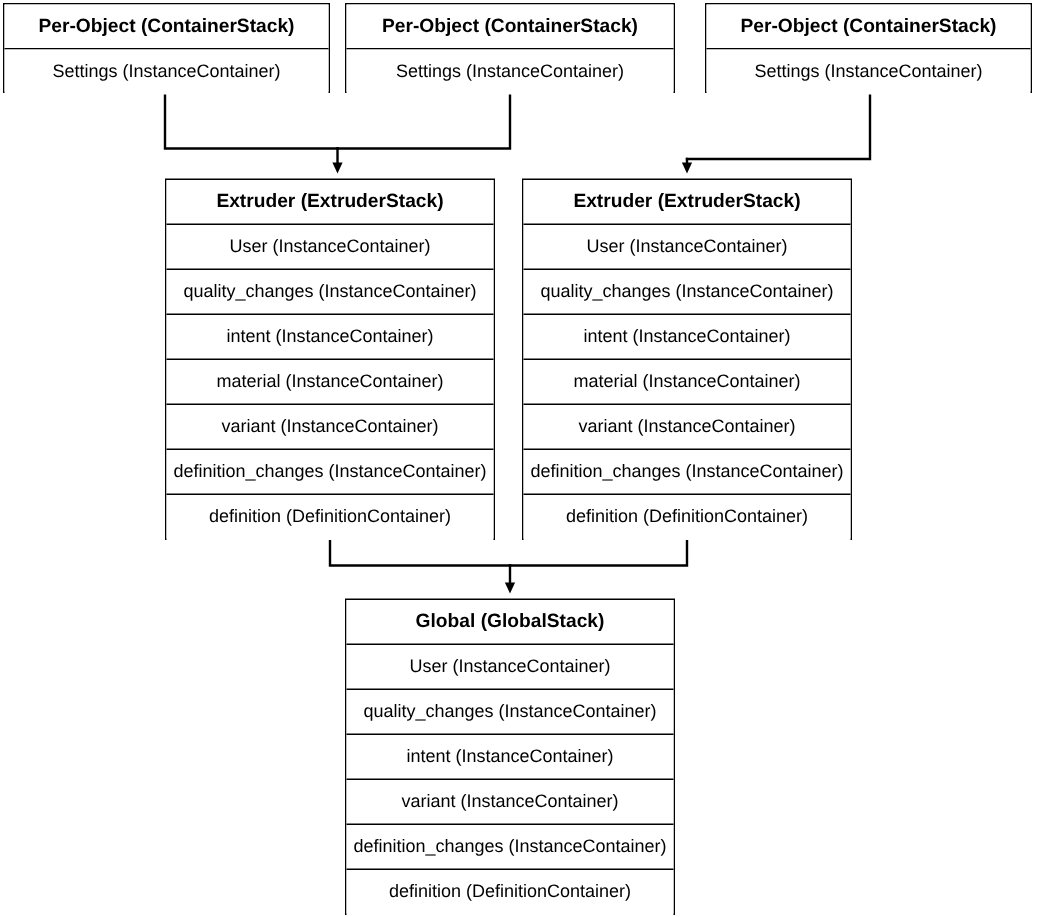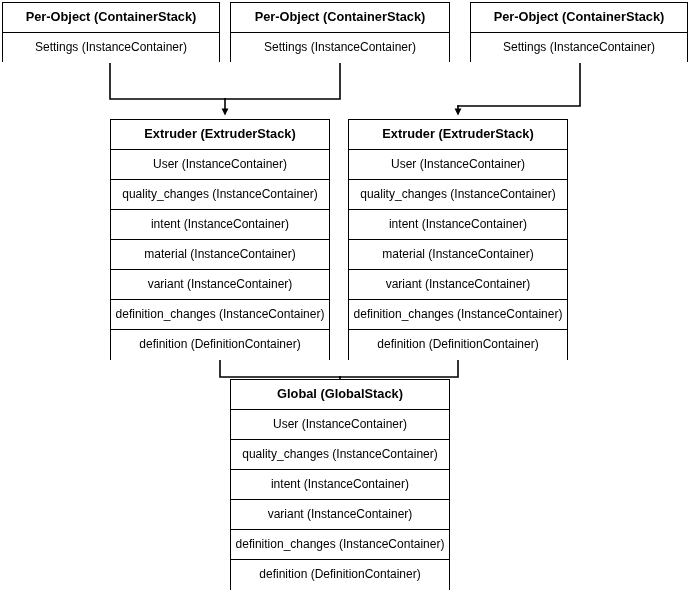--- a/index.html
+++ b/index.html
@@ -114,21 +114,21 @@
     <div class="node" style="left: 348px; top: 119px; width: 220px; height: 241px;">
       <div class="row header">Extruder (ExtruderStack)</div>
       <div class="row sep">User (InstanceContainer)</div>
       <div class="row sep">quality_changes (InstanceContainer)</div>
       <div class="row sep">intent (InstanceContainer)</div>
       <div class="row sep">material (InstanceContainer)</div>
       <div class="row sep">variant (InstanceContainer)</div>
       <div class="row sep">definition_changes (InstanceContainer)</div>
       <div class="row last">definition (DefinitionContainer)</div>
     </div>
-    <div class="node" style="left: 230px; top: 379px; width: 220px; height: 211px;">
+    <div class="node" style="left: 230px; top: 399px; width: 220px; height: 211px;">
       <div class="row header">Global (GlobalStack)</div>
       <div class="row sep">User (InstanceContainer)</div>
       <div class="row sep">quality_changes (InstanceContainer)</div>
       <div class="row sep">intent (InstanceContainer)</div>
       <div class="row sep">variant (InstanceContainer)</div>
       <div class="row sep">definition_changes (InstanceContainer)</div>
       <div class="row last">definition (DefinitionContainer)</div>
     </div>
   </div>
 

